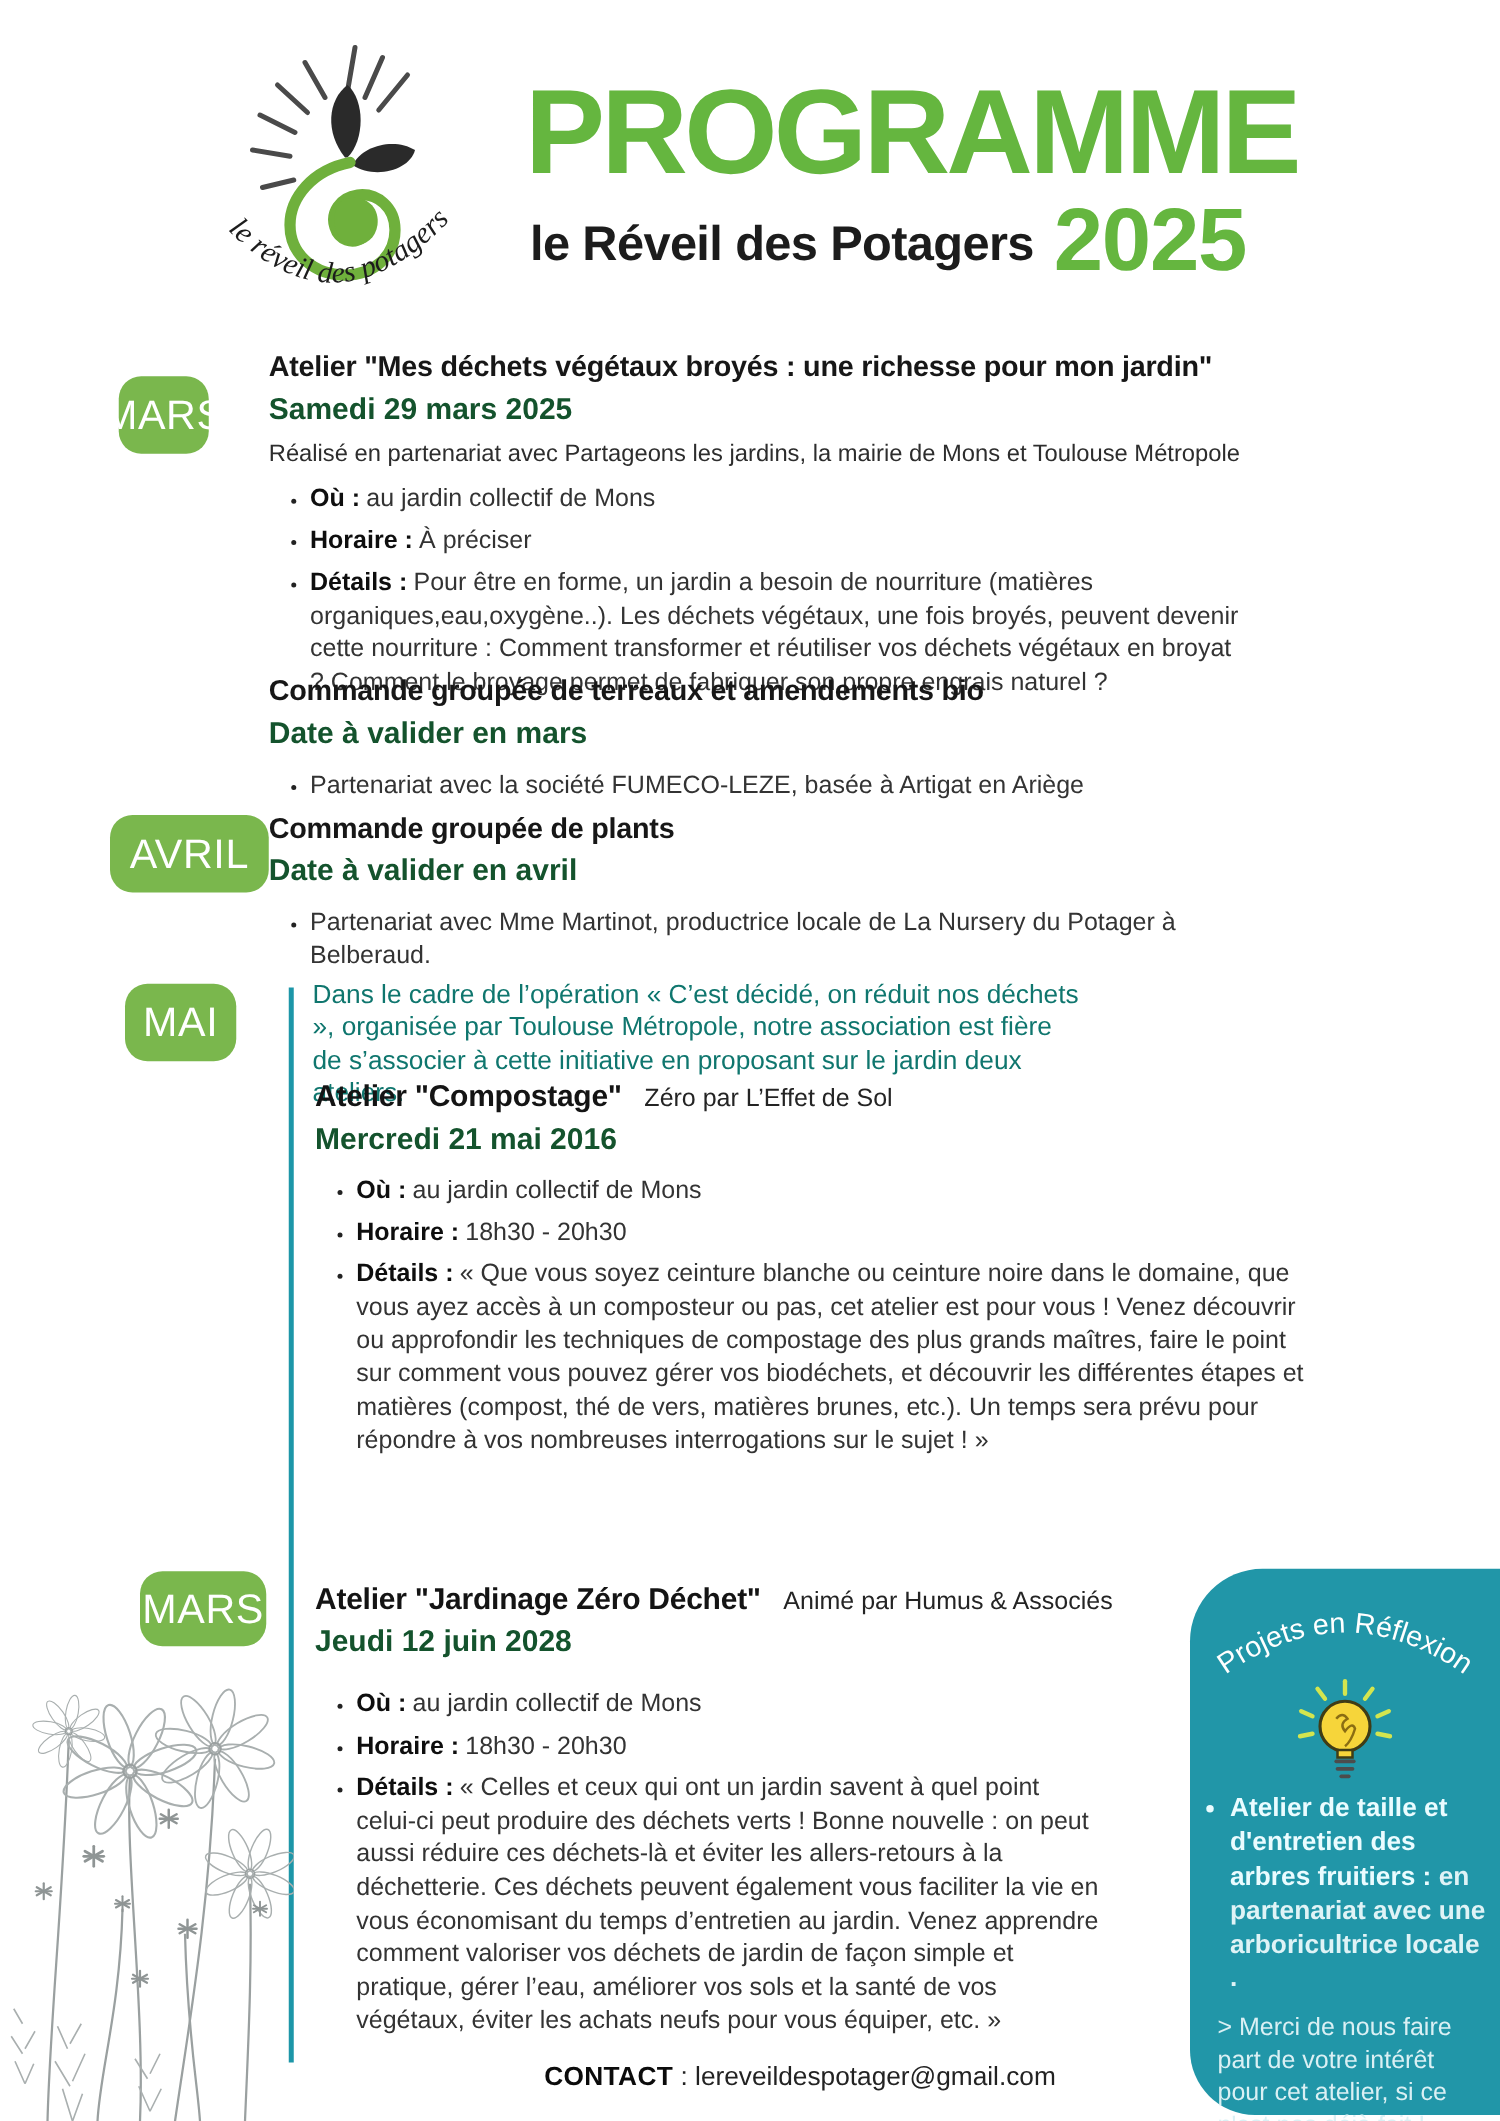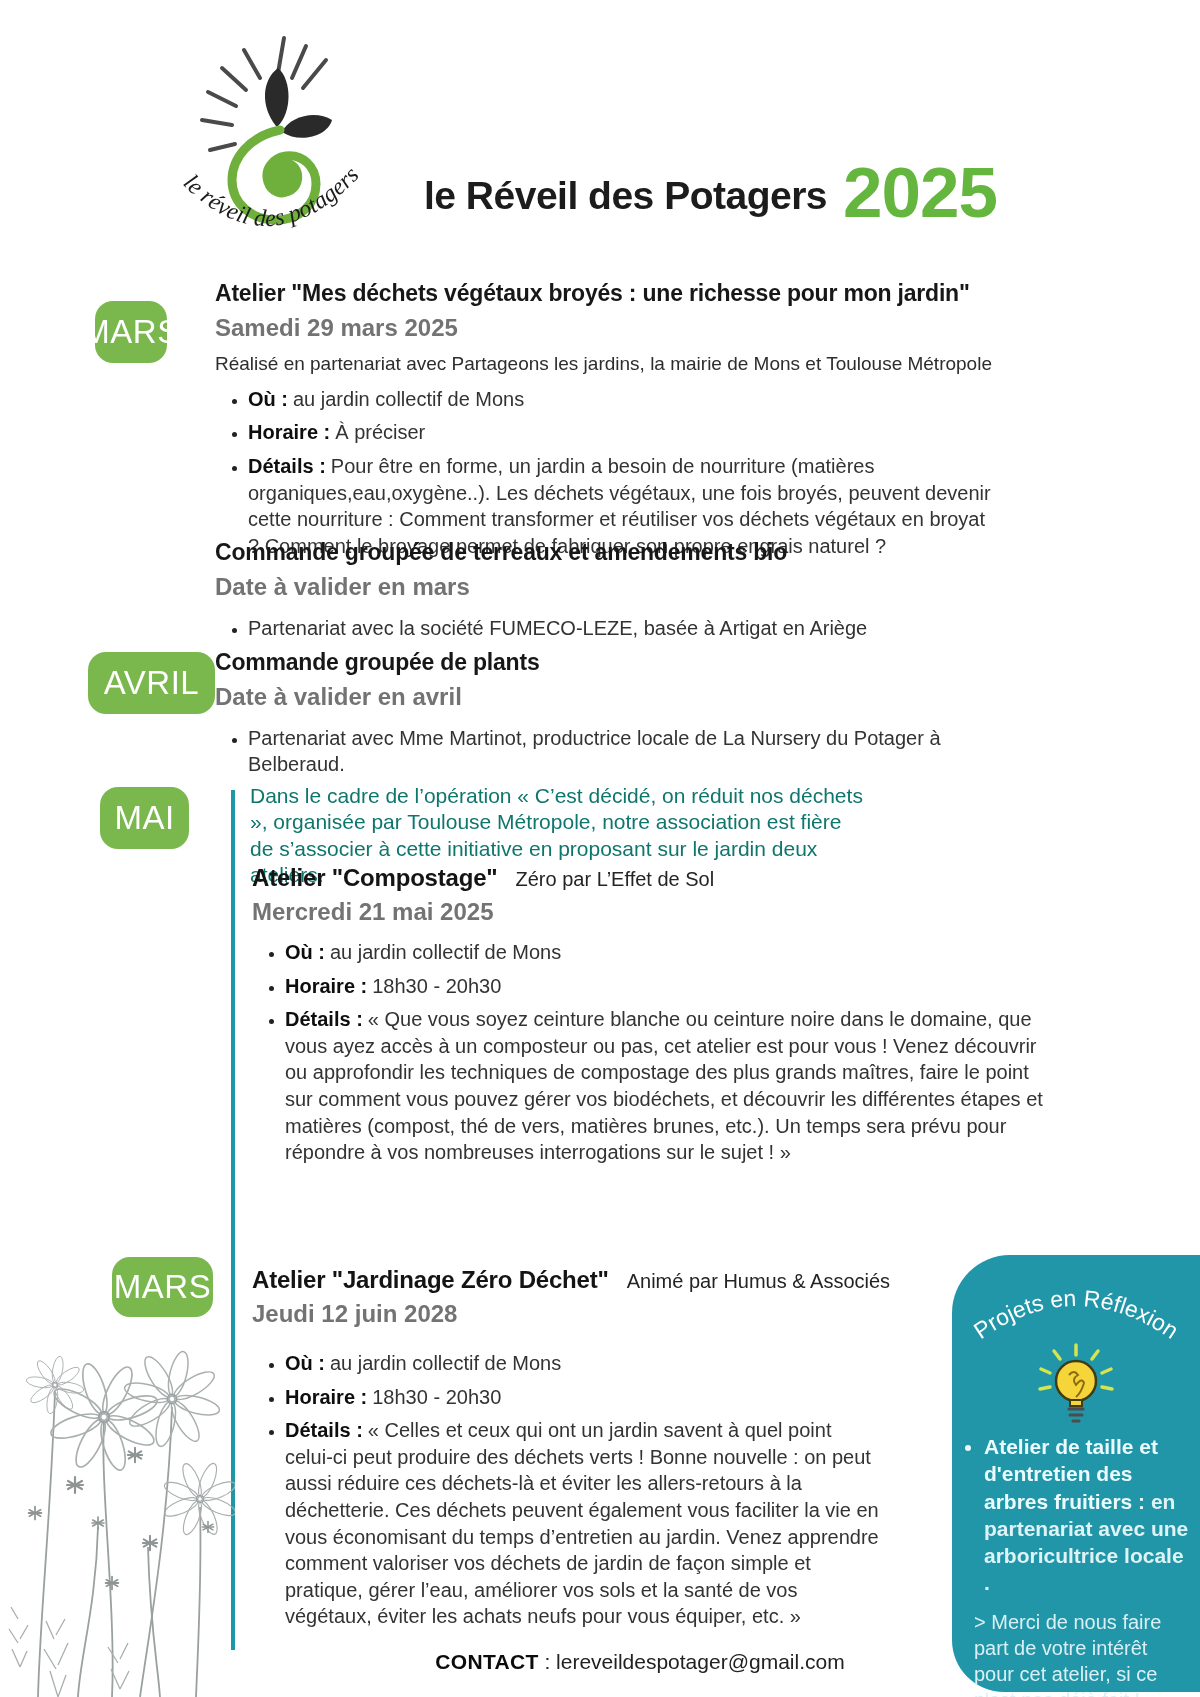--- a/index.html
+++ b/index.html
@@ -30,21 +30,21 @@
     display: flex; align-items: center; justify-content: center;
     font-size: 33px; letter-spacing: 0.5px; border-radius: 18px;
   }
   .badge-mars  { left: 95px;  top: 301px; width: 72px;  height: 62px; }
   .badge-avril { left: 88px;  top: 652px; width: 127px; height: 62px; }
   .badge-mai   { left: 100px; top: 787px; width: 89px;  height: 62px; }
   .badge-juin  { left: 112px; top: 1257px; width: 101px; height: 60px; }
   
   .section { position: absolute; }
   .sec-title { font-size: 23px; font-weight: 700; color: #171717; letter-spacing: -0.2px; line-height: 1.25; }
-  .sec-date  { font-size: 24px; font-weight: 700; color: #737373; margin-top: 6px; }
+  .sec-date  { font-size: 24px; font-weight: 700; color: #14532d; margin-top: 6px; }
   .sec-intro { font-size: 19px; color: #2d2d2d; margin-top: 11px; }
   ul.bullets { margin: 11px 0 0 0; padding-left: 33px; list-style: disc; }
   ul.bullets li { font-size: 20px; line-height: 1.33; color: #333; margin-bottom: 7px; }
   ul.bullets li::marker { color: #222; font-size: 16px; }
   .blabel { font-weight: 700; color: #0e0e0e; margin-right: 5px; }
   .blabel:empty { display: none; }
   .atelier-row { display: flex; align-items: baseline; gap: 18px; }
   .atelier-title { font-size: 24px; font-weight: 700; color: #141414; letter-spacing: -0.2px; }
   .animator { font-size: 20px; color: #242424; }
   
@@ -103,20 +103,21 @@
 
       <defs>
           <path id="logoTextArc" d="M 26 138 Q 128 262 236 130" fill="none"></path>
         </defs>
       <text font-size="24" fill="#1c1c1c" font-family="Liberation Serif, serif" font-style="italic">
         <textPath href="#logoTextArc" startOffset="50%" text-anchor="middle">le réveil des potagers</textPath>
       </text>
     </svg>
   </div>
 
+  <div class="main-title">PROGRAMME</div>
   <div class="sub-title">le Réveil des Potagers</div>
   <div class="year">2025</div>
 
   <div class="badge badge-mars">MARS</div>
   <div class="badge badge-avril">AVRIL</div>
   <div class="badge badge-mai">MAI</div>
   <div class="badge badge-juin">MARS</div>
 
   <div class="section" style="left:215px; top:279px; width:822px;">
     <div class="sec-title">Atelier "Mes déchets végétaux broyés : une richesse pour mon jardin"</div>
@@ -146,21 +147,21 @@
   </div>
 
   <div class="teal-rule"></div>
   <div class="mai-intro">Dans le cadre de l’opération « C’est décidé, on réduit nos déchets », organisée par Toulouse Métropole, notre association est fière de s’associer à cette initiative en proposant sur le jardin deux ateliers.</div>
 
   <div class="section" style="left:252px; top:864px; width:800px;">
     <div class="atelier-row">
       <span class="atelier-title">Atelier "Compostage"</span>
       <span class="animator">Zéro par L’Effet de Sol</span>
     </div>
-    <div class="sec-date">Mercredi 21 mai 2025</div>
+    <div class="sec-date">Mercredi 21 mai 2016</div>
     <ul class="bullets" style="width:795px; margin-top:13px;">
       <li><span class="blabel">Où :</span><span>au jardin collectif de Mons</span></li>
       <li><span class="blabel">Horaire :</span><span>18h30 - 20h30</span></li>
       <li><span class="blabel">Détails :</span><span>« Que vous soyez ceinture blanche ou ceinture noire dans le domaine, que vous ayez accès à un composteur ou pas, cet atelier est pour vous ! Venez découvrir ou approfondir les techniques de compostage des plus grands maîtres, faire le point sur comment vous pouvez gérer vos biodéchets, et découvrir les différentes étapes et matières (compost, thé de vers, matières brunes, etc.). Un temps sera prévu pour répondre à vos nombreuses interrogations sur le sujet ! »</span></li>
     </ul>
   </div>
 
   <div class="section" style="left:252px; top:1266px; width:660px;">
     <div class="atelier-row">
       <span class="atelier-title">Atelier "Jardinage Zéro Déchet"</span>

